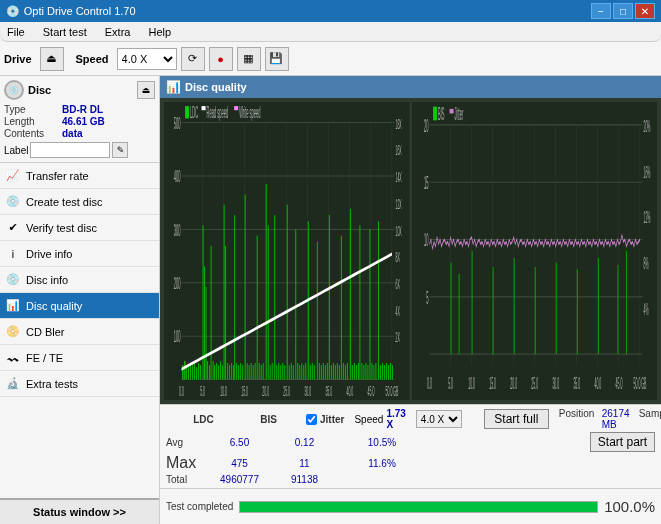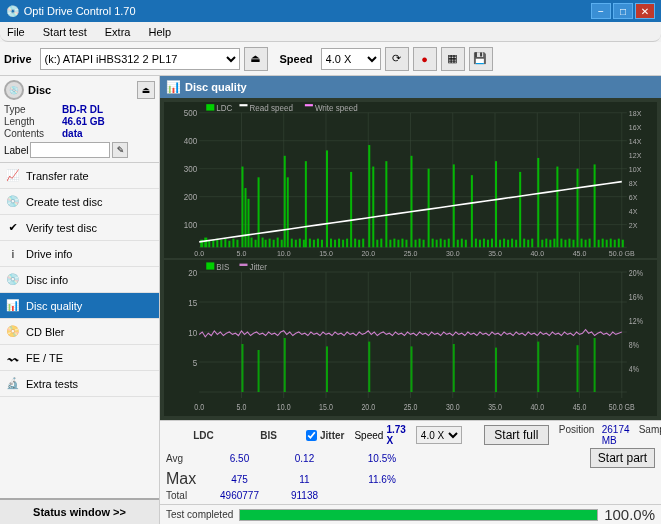--- a/index.html
+++ b/index.html
@@ -126,21 +126,21 @@
       font-weight: bold;
       font-size: 11px;
     }
     .content-header-icon { font-size: 12px; }
 
     
     .charts-container {
       flex: 1;
       background: #2d3a2d;
       display: flex;
-      flex-direction: column;
+      flex-direction: row;
       padding: 4px;
       gap: 2px;
     }
 
     
     .chart-wrapper {
       flex: 1;
       position: relative;
       background: #2d3a2d;
     }
@@ -186,21 +186,21 @@
     .bottom-row2 {
       display: flex;
       align-items: center;
       gap: 10px;
     }
 
     
     .progress-area {
       background: #f5f5f5;
       border-top: 1px solid #ccc;
-      height: 20px;
+      height: 36px;
       display: flex;
       align-items: center;
       padding: 0 6px;
       gap: 6px;
     }
     .progress-label { font-size: 10px; color: #333; }
     .progress-bar-container {
       flex: 1; height: 12px; border: 1px solid #aaa; background: white; position: relative;
     }
     .progress-bar-fill {
@@ -225,23 +225,20 @@
 
 <div class="menu-bar">
   <span class="menu-item">File</span>
   <span class="menu-item">Start test</span>
   <span class="menu-item">Extra</span>
   <span class="menu-item">Help</span>
 </div>
 
 <div class="toolbar">
   <span class="toolbar-label">Drive</span>
-  <select class="drive-select">
-    <option>(k:)  ATAPI iHBS312  2 PL17</option>
-  </select>
   <div class="toolbar-btn">⏏</div>
   <span class="speed-label">Speed</span>
   <select class="speed-select">
     <option>4.0 X</option>
     <option>1.0 X</option>
     <option>2.0 X</option>
     <option>6.0 X</option>
     <option>8.0 X</option>
   </select>
   <div class="toolbar-btn">⟳</div>

